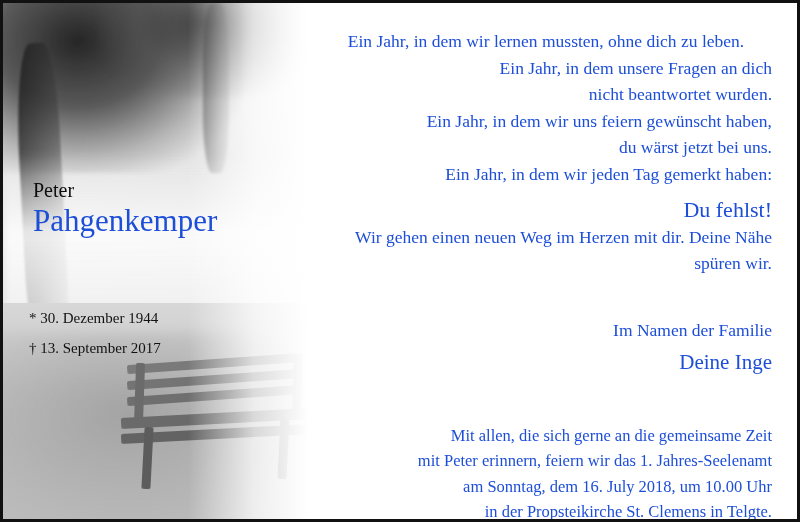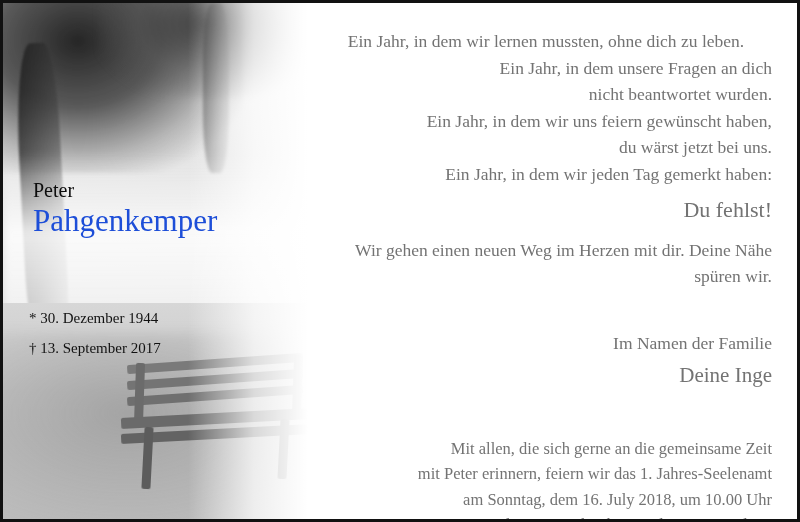--- a/index.html
+++ b/index.html
@@ -147,26 +147,26 @@
 
   
   .right-col {
     position: absolute;
     left: 320px; top: 3px;
     width: 470px; height: 364px;
     z-index: 10;
     text-align: right;
     padding-right: 18px;
     box-sizing: border-box;
-    color: #737373;
+    color: #1d4ed8;
   }
   .poem { margin-top: 25px; line-height: 1.52; font-size: 17.5px; }
   .poem .ln { display: block; }
   .poem .ln.first { text-align: center; }
-  .du-fehlst { font-size: 22px; margin-top: 9px; margin-bottom: 14px; display: block; }
+  .du-fehlst { font-size: 22px; margin-top: 9px; margin-bottom: 1px; display: block; }
   .poem2 { line-height: 1.52; font-size: 17.5px; }
   .family { margin-top: 40px; font-size: 17.5px; line-height: 1.5; }
   .family .deine { font-size: 21px; display: block; margin-top: 4px; }
   .service {
     margin-top: 44px;
     font-size: 16.5px;
     line-height: 1.55;
   }
   .service .ln { display: block; }
 </style>

